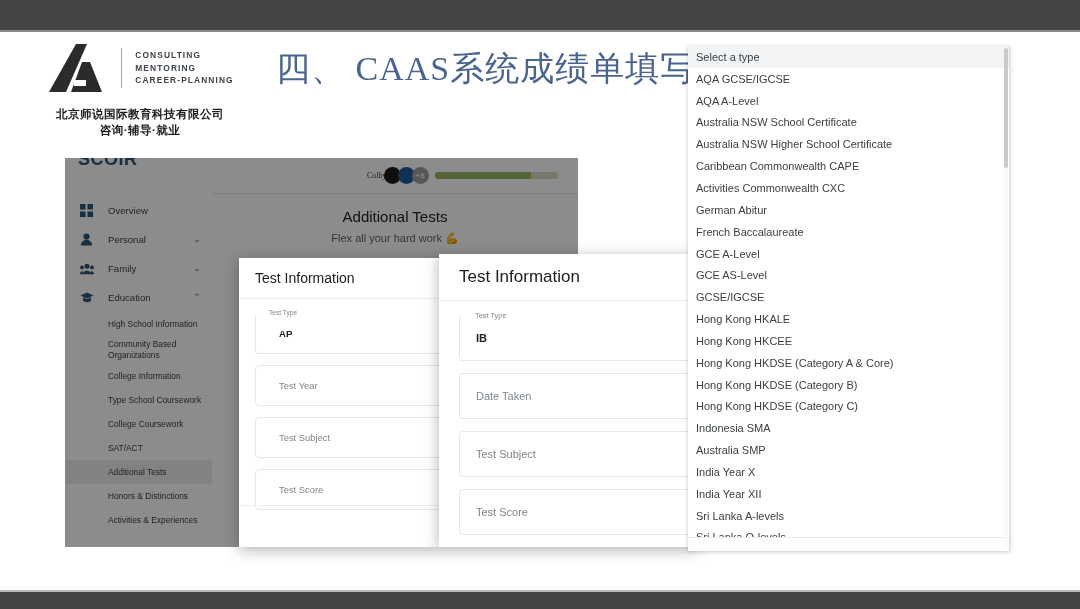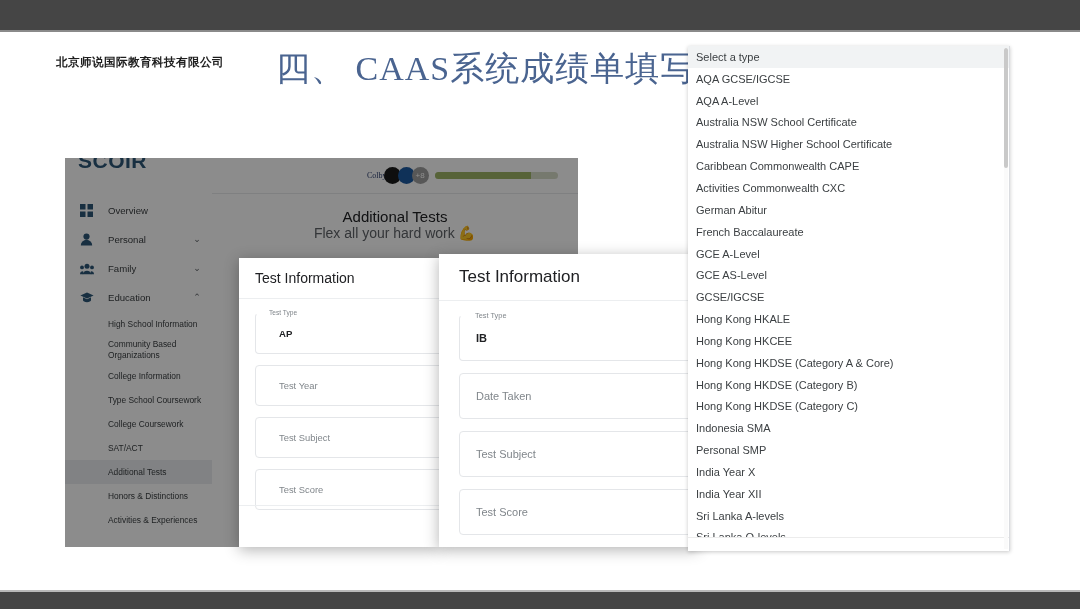--- a/index.html
+++ b/index.html
@@ -115,21 +115,21 @@
     left: 0; top: 0;
     width: 147px; height: 389px;
     background: #ffffff;
     border-right: 1px solid #e3e6e9;
   }
   .side-logo {
     position: absolute;
     left: 13px; top: -9px;
     font-family: "Liberation Sans", sans-serif;
     font-weight: bold;
-    font-size: 21px;
+    font-size: 18px;
     letter-spacing: 0.5px;
     color: #2c5777;
   }
   .nav {
     position: absolute;
     left: 0; top: 38px;
     width: 147px;
   }
   .nav-item {
     display: flex;
@@ -232,21 +232,22 @@
     position: absolute;
     left: 0; top: 50px;
     right: 0;
     text-align: center;
   }
   .page-title {
     font-size: 15px;
     color: #202124;
   }
   .page-sub {
-    font-size: 14px;
+    margin-top: 7px;
+    font-size: 11px;
     color: #5f6368;
   }
 
   
   .dlg {
     position: absolute;
     background: #ffffff;
     box-shadow: 0 3px 14px rgba(0,0,0,0.30);
     z-index: 10;
     overflow: hidden;
@@ -355,22 +356,37 @@
 </style>
 </head>
 <body>
 
 <div class="bar-top"></div>
 <div class="bar-top-edge"></div>
 <div class="bar-bottom-edge"></div>
 <div class="bar-bottom"></div>
 
 <div class="brand">
+  <div class="brand-row">
+    <svg class="brand-mark" viewBox="0 0 62 52">
+      <path d="M30 2 L41 2 L20 50 L3 50 Z" fill="#2b2b2b"></path>
+      <path d="M36 20 L44 20 L56 50 L25 50 Z" fill="#2b2b2b"></path>
+      <path d="M28 38 L40 38 L40 44 L28 44 Z" fill="#ffffff"></path>
+      <path d="M31 6 L38 6 L30 26 L24 24 Z" fill="#ffffff" opacity="0"></path>
+    </svg>
+    <div class="brand-rule"></div>
+    <div class="brand-words">
+      <div>CONSULTING</div>
+      <div>MENTORING</div>
+      <div>CAREER-PLANNING</div>
+    </div>
+  </div>
   <div class="brand-cn">
     <div>北京师说国际教育科技有限公司</div>
+    <div>咨询·辅导·就业</div>
   </div>
 </div>
 
 <div class="slide-title">四、 CAAS系统成绩单填写</div>
 
 <div class="shot">
 
   <div class="side">
     <div class="side-logo">SCOIR</div>
     <div class="nav" id="nav-root">
@@ -507,21 +523,21 @@
       <div class="dd-opt">French Baccalaureate</div>
       <div class="dd-opt">GCE A-Level</div>
       <div class="dd-opt">GCE AS-Level</div>
       <div class="dd-opt">GCSE/IGCSE</div>
       <div class="dd-opt">Hong Kong HKALE</div>
       <div class="dd-opt">Hong Kong HKCEE</div>
       <div class="dd-opt">Hong Kong HKDSE (Category A &amp; Core)</div>
       <div class="dd-opt">Hong Kong HKDSE (Category B)</div>
       <div class="dd-opt">Hong Kong HKDSE (Category C)</div>
       <div class="dd-opt">Indonesia SMA</div>
-      <div class="dd-opt">Personal SMP</div>
+      <div class="dd-opt">Australia SMP</div>
       <div class="dd-opt">India Year X</div>
       <div class="dd-opt">India Year XII</div>
       <div class="dd-opt">Sri Lanka A-levels</div>
       <div class="dd-opt">Sri Lanka O-levels</div>
       <div class="dd-opt">Malaysia SPM</div>
     </div>
   <div class="dd-fade"></div>
   <div class="dd-track"></div>
   <div class="dd-thumb"></div>
   <div class="dd-edge"></div>

